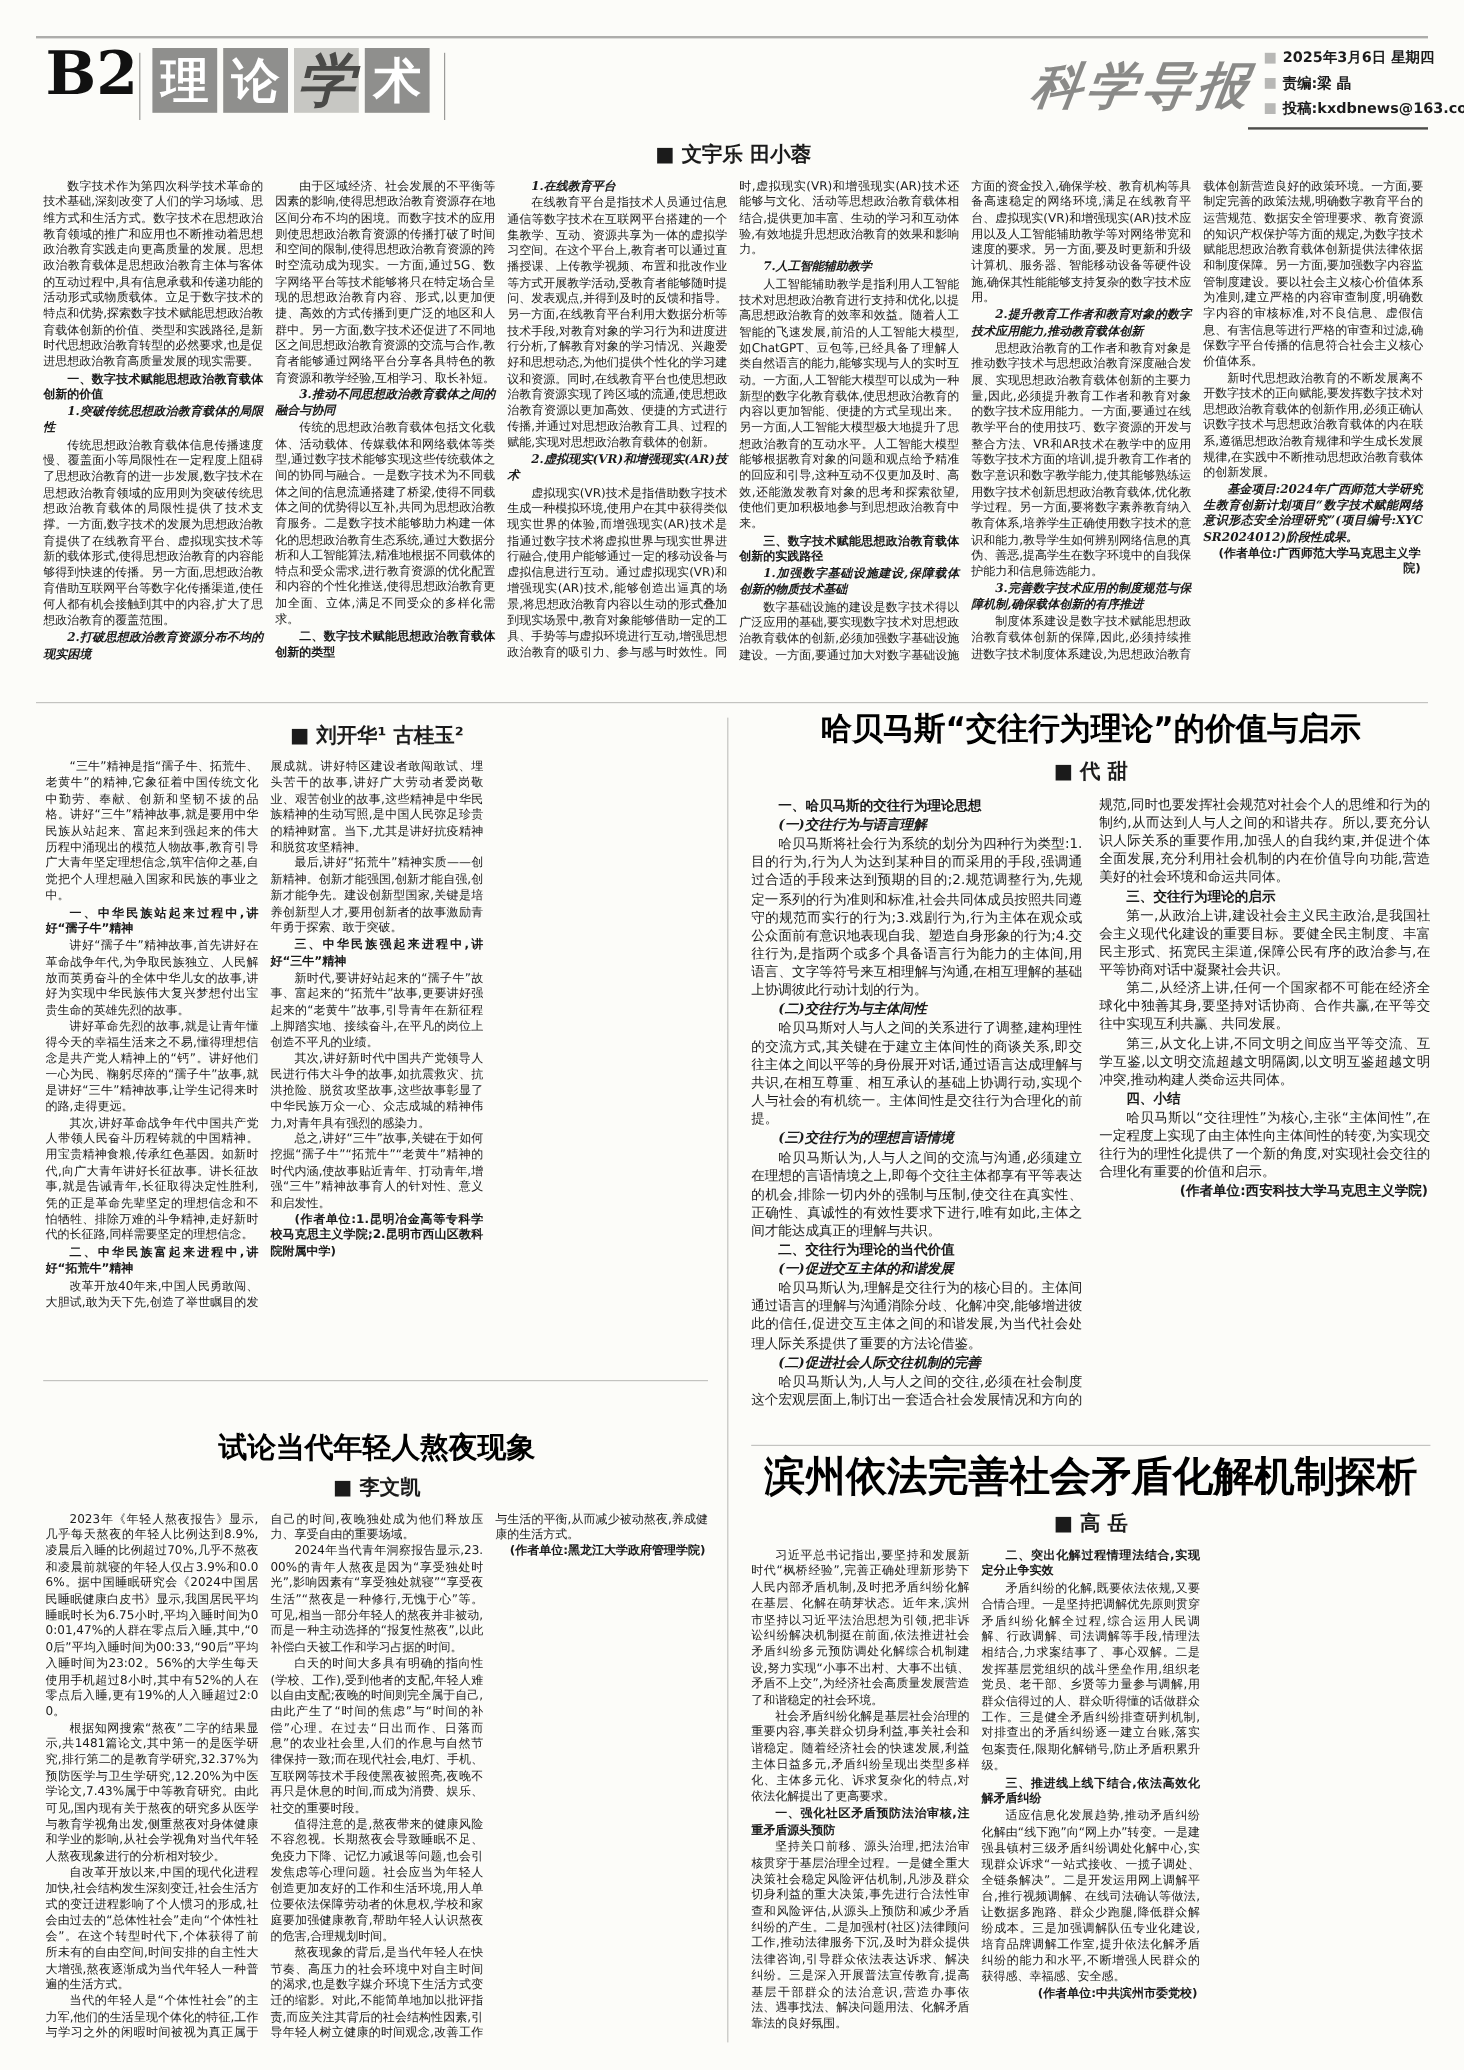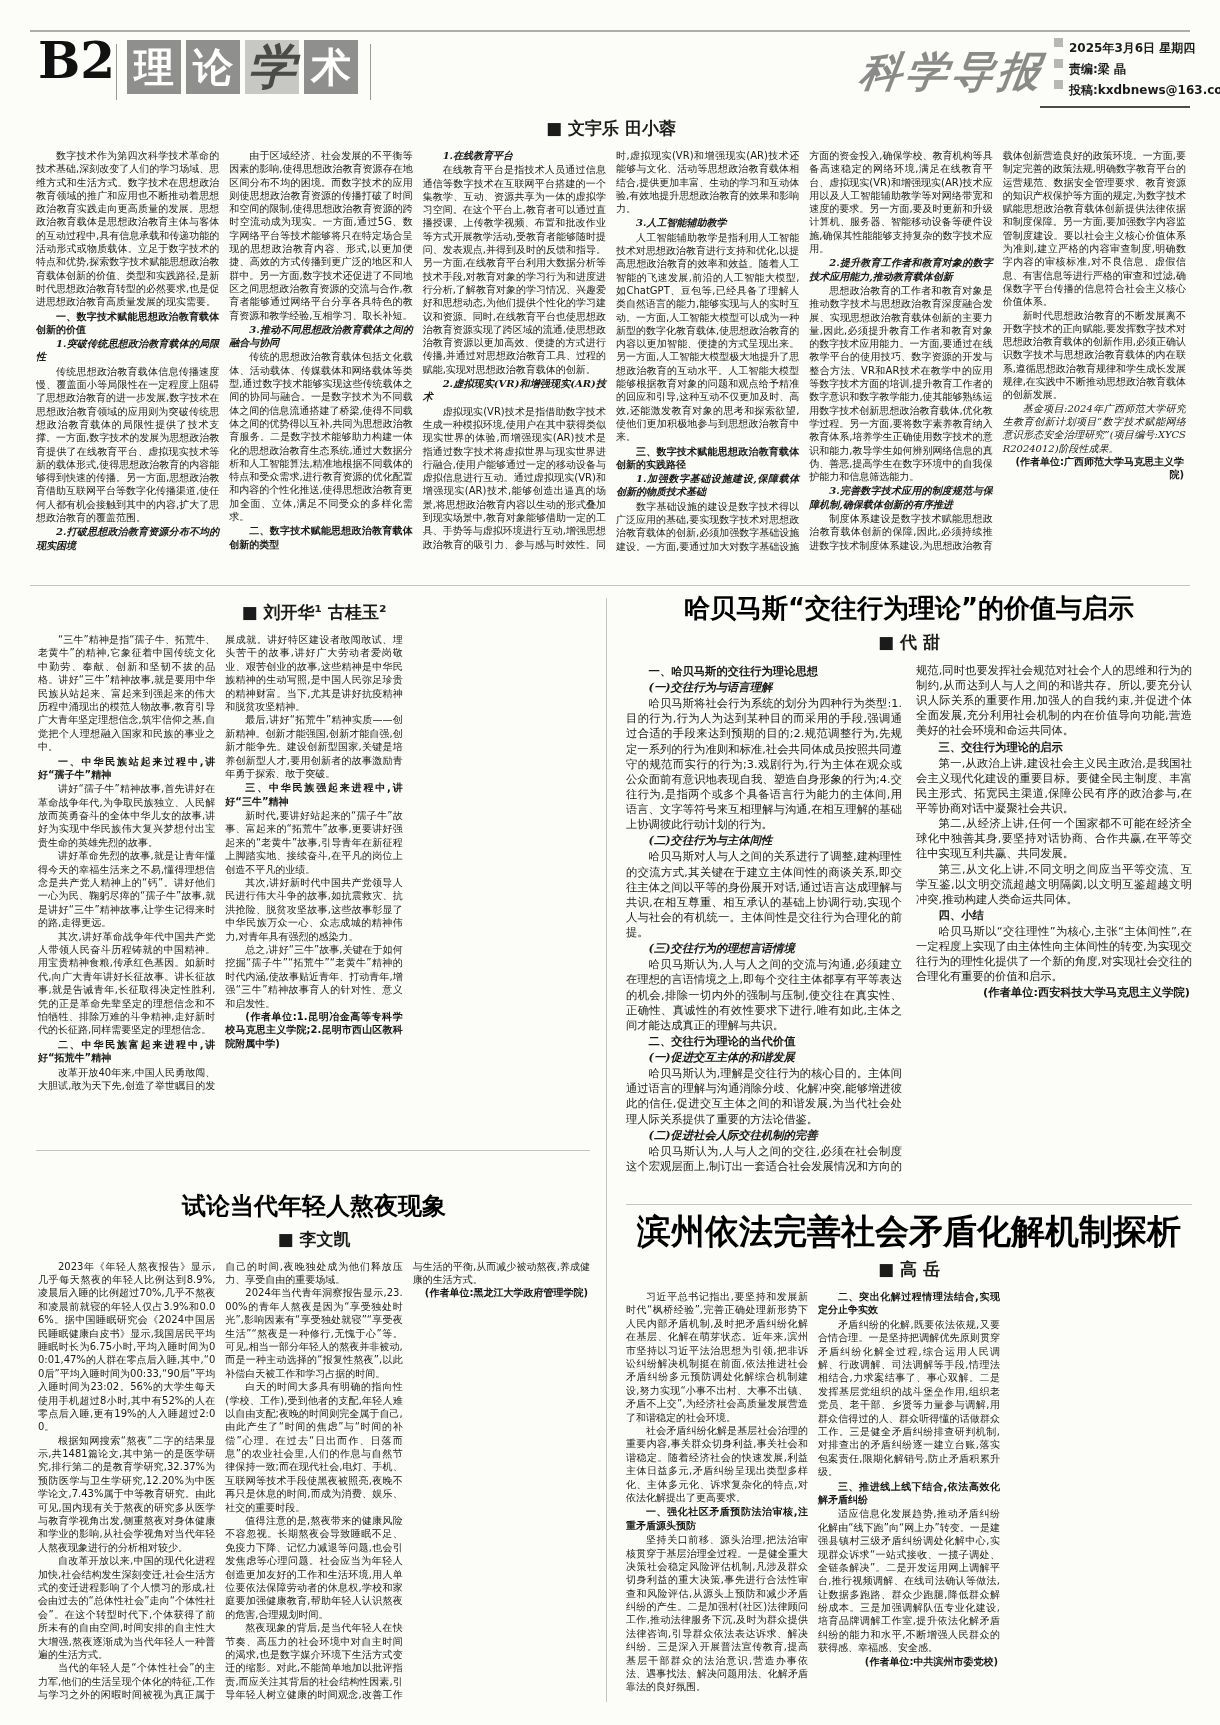--- a/index.html
+++ b/index.html
@@ -11,38 +11,38 @@
            font-weight:bold;font-size:50px;color:#111;line-height:1;}
   .v-rule{position:absolute;top:44px;width:1px;height:56px;background:#9b9b99;}
   .blocks{position:absolute;left:127px;top:40px;display:flex;gap:5px;}
   .block{width:54px;height:54px;background:#8f8f8d;color:#fff;font-weight:bold;font-size:40px;
          display:flex;align-items:center;justify-content:center;}
   .block.light{background:#c7c7c3;color:#4a4a48;font-family:"DejaVu Serif","Liberation Serif",serif;
          font-style:italic;font-size:48px;}
   .paper-name{position:absolute;left:860px;top:44px;font-family:"DejaVu Serif","Liberation Serif",serif;
          font-style:italic;font-weight:bold;font-size:42px;color:#8a8a88;letter-spacing:4px;transform:skewX(-8deg);}
   .info{position:absolute;left:1040px;top:38px;width:150px;border-bottom:2px solid #4c4c4a;padding-bottom:5px;}
-  .info-row{display:flex;align-items:flex-start;gap:6px;font-size:12px;font-weight:bold;line-height:1.75;white-space:nowrap;padding-left:14px;}
+  .info-row{display:flex;align-items:center;gap:6px;font-size:12px;font-weight:bold;line-height:1.75;white-space:nowrap;padding-left:14px;}
   .info-sq{width:9px;height:9px;background:#b7b7b5;flex:0 0 auto;}
   
   .hr-a1{position:absolute;left:30px;right:30px;top:585px;height:1px;background:#c3c3c0;}
   .vr-mid{position:absolute;left:606px;top:598px;width:1px;height:1104px;background:#c3c3c0;}
   .hr-left{position:absolute;left:36px;width:554px;top:1150px;height:1px;background:#c3c3c0;}
   .hr-right{position:absolute;left:626px;width:566px;top:1204px;height:1px;background:#c3c3c0;}
   
   .article{position:absolute;}
   .a-title{font-weight:bold;text-align:center;color:#000;line-height:1.15;}
   .a-byline{text-align:center;font-size:17px;font-weight:bold;margin:7px 0 9px;}
   .cols{column-fill:auto;text-align:justify;overflow:hidden;}
   .cols p{margin:0;word-break:break-all;}
   p.body{text-indent:2em;}
   p.h1{font-weight:bold;text-indent:2em;margin:1px 0;}
   p.h2{font-weight:bold;font-style:italic;text-indent:2em;margin:1px 0;
        font-family:"DejaVu Serif","Liberation Serif",serif;}
-  p.note{font-weight:normal;font-style:italic;text-indent:2em;
+  p.note{font-weight:bold;font-style:italic;text-indent:2em;
        font-family:"DejaVu Serif","Liberation Serif",serif;}
   p.author{font-weight:bold;text-align:right;text-indent:0;padding-right:2px;}
   p.authorp{font-weight:bold;text-indent:2em;}
   .a1{left:36px;top:110px;width:1150px;}
   .a1 .a-title{font-size:30px;}
   .a1-cols{height:410px;column-count:6;column-gap:10px;font-size:10px;line-height:1.33;}
   .a2{left:38px;top:594px;width:552px;}
   .a2 .a-title{font-size:25px;}
   .a2-cols{height:472px;column-count:3;column-gap:10px;font-size:10px;line-height:1.34;}
   .a3{left:626px;top:594px;width:566px;}
@@ -100,21 +100,21 @@
         <p class="body">传统思想政治教育载体信息传播速度慢、覆盖面小等局限性在一定程度上阻碍了思想政治教育的进一步发展,数字技术在思想政治教育领域的应用则为突破传统思想政治教育载体的局限性提供了技术支撑。一方面,数字技术的发展为思想政治教育提供了在线教育平台、虚拟现实技术等新的载体形式,使得思想政治教育的内容能够得到快速的传播。另一方面,思想政治教育借助互联网平台等数字化传播渠道,使任何人都有机会接触到其中的内容,扩大了思想政治教育的覆盖范围。</p>
         <p class="h2">2.打破思想政治教育资源分布不均的现实困境</p>
         <p class="body">由于区域经济、社会发展的不平衡等因素的影响,使得思想政治教育资源存在地区间分布不均的困境。而数字技术的应用则使思想政治教育资源的传播打破了时间和空间的限制,使得思想政治教育资源的跨时空流动成为现实。一方面,通过5G、数字网络平台等技术能够将只在特定场合呈现的思想政治教育内容、形式,以更加便捷、高效的方式传播到更广泛的地区和人群中。另一方面,数字技术还促进了不同地区之间思想政治教育资源的交流与合作,教育者能够通过网络平台分享各具特色的教育资源和教学经验,互相学习、取长补短。</p>
         <p class="h2">3.推动不同思想政治教育载体之间的融合与协同</p>
         <p class="body">传统的思想政治教育载体包括文化载体、活动载体、传媒载体和网络载体等类型,通过数字技术能够实现这些传统载体之间的协同与融合。一是数字技术为不同载体之间的信息流通搭建了桥梁,使得不同载体之间的优势得以互补,共同为思想政治教育服务。二是数字技术能够助力构建一体化的思想政治教育生态系统,通过大数据分析和人工智能算法,精准地根据不同载体的特点和受众需求,进行教育资源的优化配置和内容的个性化推送,使得思想政治教育更加全面、立体,满足不同受众的多样化需求。</p>
         <p class="h1">二、数字技术赋能思想政治教育载体创新的类型</p>
         <p class="h2">1.在线教育平台</p>
         <p class="body">在线教育平台是指技术人员通过信息通信等数字技术在互联网平台搭建的一个集教学、互动、资源共享为一体的虚拟学习空间。在这个平台上,教育者可以通过直播授课、上传教学视频、布置和批改作业等方式开展教学活动,受教育者能够随时提问、发表观点,并得到及时的反馈和指导。另一方面,在线教育平台利用大数据分析等技术手段,对教育对象的学习行为和进度进行分析,了解教育对象的学习情况、兴趣爱好和思想动态,为他们提供个性化的学习建议和资源。同时,在线教育平台也使思想政治教育资源实现了跨区域的流通,使思想政治教育资源以更加高效、便捷的方式进行传播,并通过对思想政治教育工具、过程的赋能,实现对思想政治教育载体的创新。</p>
         <p class="h2">2.虚拟现实(VR)和增强现实(AR)技术</p>
         <p class="body">虚拟现实(VR)技术是指借助数字技术生成一种模拟环境,使用户在其中获得类似现实世界的体验,而增强现实(AR)技术是指通过数字技术将虚拟世界与现实世界进行融合,使用户能够通过一定的移动设备与虚拟信息进行互动。通过虚拟现实(VR)和增强现实(AR)技术,能够创造出逼真的场景,将思想政治教育内容以生动的形式叠加到现实场景中,教育对象能够借助一定的工具、手势等与虚拟环境进行互动,增强思想政治教育的吸引力、参与感与时效性。同时,虚拟现实(VR)和增强现实(AR)技术还能够与文化、活动等思想政治教育载体相结合,提供更加丰富、生动的学习和互动体验,有效地提升思想政治教育的效果和影响力。</p>
-        <p class="h2">3.人工智能辅助教学</p>
+        <p class="h2">7.人工智能辅助教学</p>
         <p class="body">人工智能辅助教学是指利用人工智能技术对思想政治教育进行支持和优化,以提高思想政治教育的效率和效益。随着人工智能的飞速发展,前沿的人工智能大模型,如ChatGPT、豆包等,已经具备了理解人类自然语言的能力,能够实现与人的实时互动。一方面,人工智能大模型可以成为一种新型的数字化教育载体,使思想政治教育的内容以更加智能、便捷的方式呈现出来。另一方面,人工智能大模型极大地提升了思想政治教育的互动水平。人工智能大模型能够根据教育对象的问题和观点给予精准的回应和引导,这种互动不仅更加及时、高效,还能激发教育对象的思考和探索欲望,使他们更加积极地参与到思想政治教育中来。</p>
         <p class="h1">三、数字技术赋能思想政治教育载体创新的实践路径</p>
         <p class="h2">1.加强数字基础设施建设,保障载体创新的物质技术基础</p>
         <p class="body">数字基础设施的建设是数字技术得以广泛应用的基础,要实现数字技术对思想政治教育载体的创新,必须加强数字基础设施建设。一方面,要通过加大对数字基础设施方面的资金投入,确保学校、教育机构等具备高速稳定的网络环境,满足在线教育平台、虚拟现实(VR)和增强现实(AR)技术应用以及人工智能辅助教学等对网络带宽和速度的要求。另一方面,要及时更新和升级计算机、服务器、智能移动设备等硬件设施,确保其性能能够支持复杂的数字技术应用。</p>
         <p class="h2">2.提升教育工作者和教育对象的数字技术应用能力,推动教育载体创新</p>
         <p class="body">思想政治教育的工作者和教育对象是推动数字技术与思想政治教育深度融合发展、实现思想政治教育载体创新的主要力量,因此,必须提升教育工作者和教育对象的数字技术应用能力。一方面,要通过在线教学平台的使用技巧、数字资源的开发与整合方法、VR和AR技术在教学中的应用等数字技术方面的培训,提升教育工作者的数字意识和数字教学能力,使其能够熟练运用数字技术创新思想政治教育载体,优化教学过程。另一方面,要将数字素养教育纳入教育体系,培养学生正确使用数字技术的意识和能力,教导学生如何辨别网络信息的真伪、善恶,提高学生在数字环境中的自我保护能力和信息筛选能力。</p>
         <p class="h2">3.完善数字技术应用的制度规范与保障机制,确保载体创新的有序推进</p>
         <p class="body">制度体系建设是数字技术赋能思想政治教育载体创新的保障,因此,必须持续推进数字技术制度体系建设,为思想政治教育载体创新营造良好的政策环境。一方面,要制定完善的政策法规,明确数字教育平台的运营规范、数据安全管理要求、教育资源的知识产权保护等方面的规定,为数字技术赋能思想政治教育载体创新提供法律依据和制度保障。另一方面,要加强数字内容监管制度建设。要以社会主义核心价值体系为准则,建立严格的内容审查制度,明确数字内容的审核标准,对不良信息、虚假信息、有害信息等进行严格的审查和过滤,确保数字平台传播的信息符合社会主义核心价值体系。</p>
         <p class="body">新时代思想政治教育的不断发展离不开数字技术的正向赋能,要发挥数字技术对思想政治教育载体的创新作用,必须正确认识数字技术与思想政治教育载体的内在联系,遵循思想政治教育规律和学生成长发展规律,在实践中不断推动思想政治教育载体的创新发展。</p>
         <p class="note">基金项目:2024年广西师范大学研究生教育创新计划项目“数字技术赋能网络意识形态安全治理研究”(项目编号:XYCSR2024012)阶段性成果。</p>

